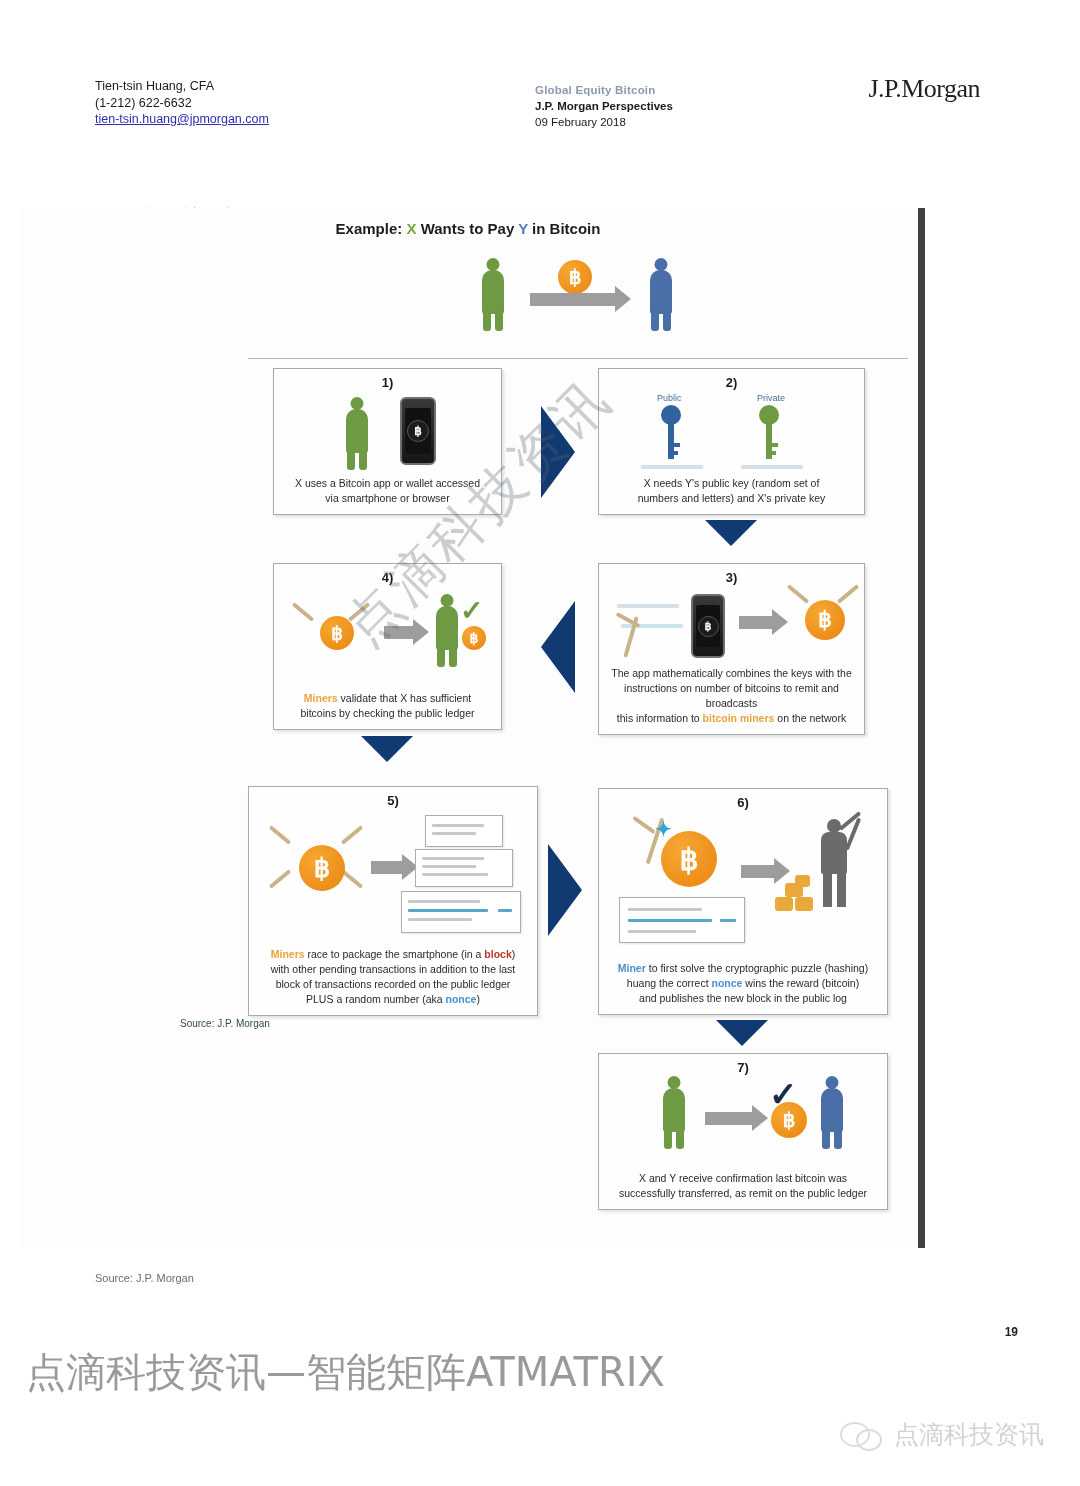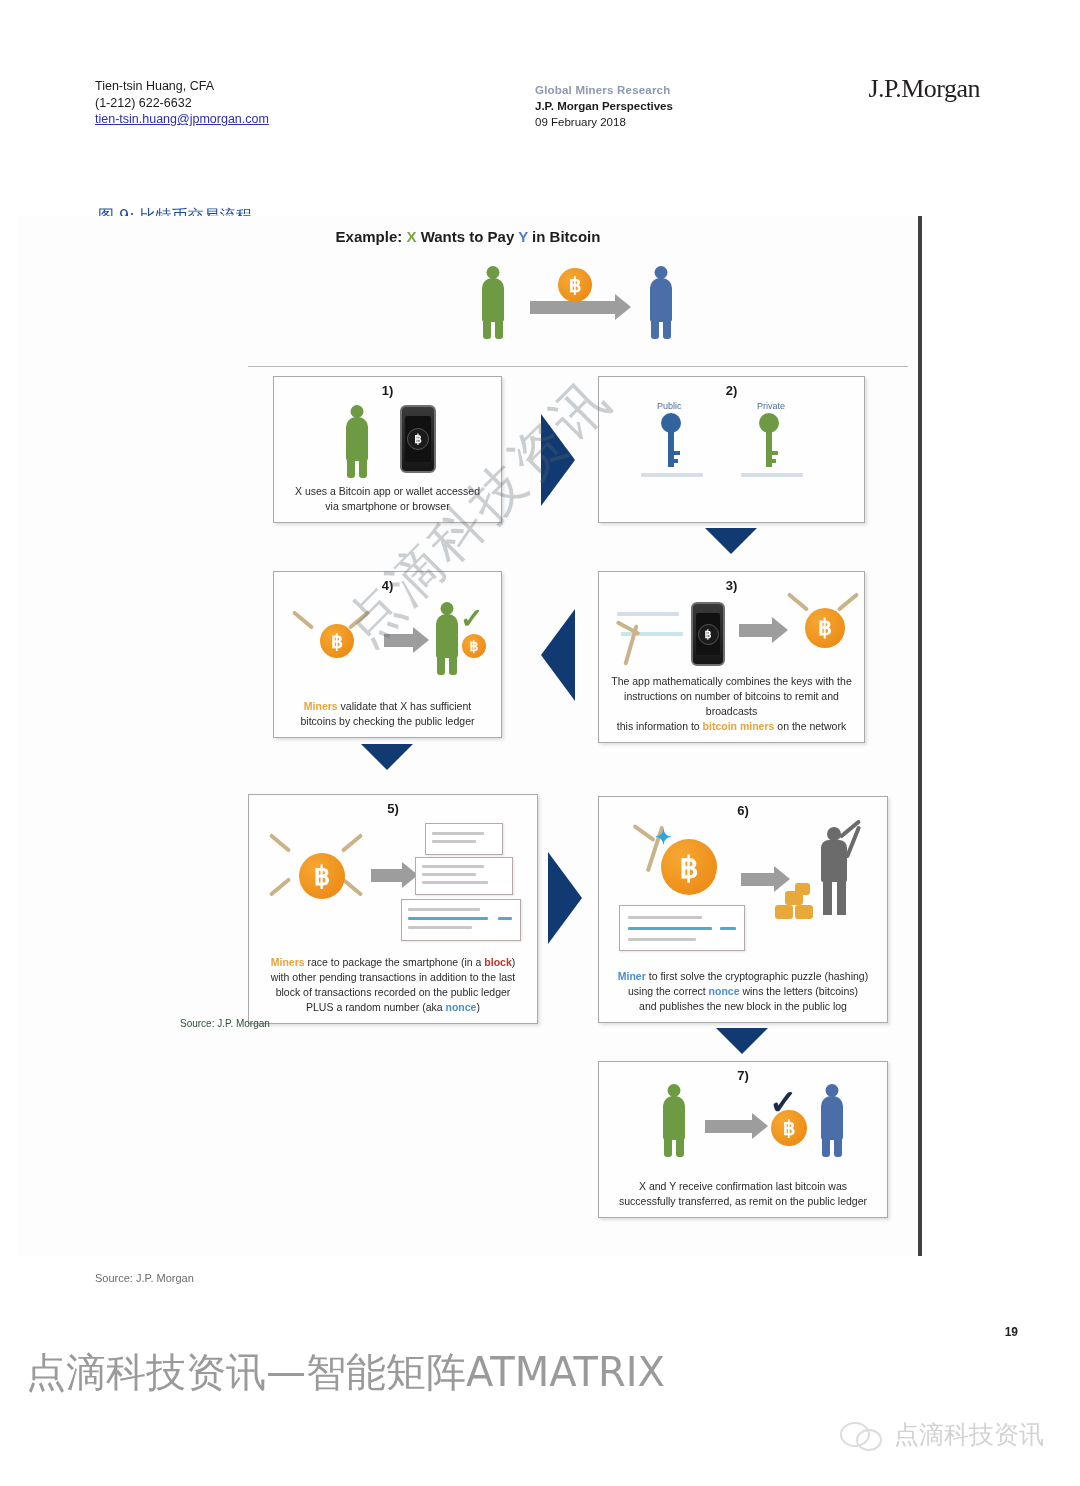--- a/index.html
+++ b/index.html
@@ -19,22 +19,22 @@
   .hdr-mid .ger{color:#8d99ae;font-weight:bold;letter-spacing:.2px;}
   .hdr-mid .perspectives{font-weight:bold;}
   .hdr-logo{position:absolute;right:100px;top:74px;font-family:"Liberation Serif",serif;
             font-size:26px;color:#231f20;letter-spacing:-0.5px;}
 
   
   .fig-title{position:absolute;left:98px;top:206px;font-size:16px;color:#1f4e9c;
              font-family:"DejaVu Sans",sans-serif;font-weight:500;}
 
   
-  .figure{position:absolute;left:18px;top:216px;width:900px;height:1040px;
-          background:#fdfdfd;border-right:4px solid #404040;}
+  .figure{position:absolute;left:18px;top:208px;width:900px;height:1040px;
+          background:#fdfdfd;border-right:7px solid #404040;}
   .fig-inner{position:absolute;inset:0;}
 
   .ex-title{position:absolute;left:0;right:0;top:12px;text-align:center;font-size:15px;
             font-weight:bold;color:#1d1d1d;}
   .ex-title .x{color:#7aa83a;}
   .ex-title .y{color:#4f7fbf;}
 
   
   .person{position:absolute;width:26px;height:72px;}
   .person .head{position:absolute;left:50%;transform:translateX(-50%);top:0;width:13px;height:13px;border-radius:50%;}
@@ -127,21 +127,21 @@
 
 <div class="page">
 
   <div class="hdr-left">
     <div>Tien-tsin Huang, CFA</div>
     <div>(1-212) 622-6632</div>
     <a href="#">tien-tsin.huang@jpmorgan.com</a>
   </div>
 
   <div class="hdr-mid">
-    <div class="ger">Global Miners Research</div>
+    <div class="ger">Global Equity Bitcoin</div>
     <div class="perspectives">J.P. Morgan Perspectives</div>
     <div>09 February 2018</div>
   </div>
 
   <div class="hdr-logo">J.P.Morgan</div>
 
   <div class="fig-title">图 9: 比特币交易流程</div>
 
   <div class="figure">
     <div class="fig-inner">
@@ -207,20 +207,24 @@
 
         <div class="key-label" style="left:158px;top:24px;">Private</div>
         <div class="key kgreen" style="left:160px;top:36px;">
           <div class="kh"></div>
             <div class="kst"></div>
             <div class="kb1"></div>
             <div class="kb2"></div>
         </div>
         <div class="hashline" style="left:142px;top:96px;width:62px;"></div>
 
+        <div class="cap">
+          <span>X needs Y's public key (random set of</span><br>
+          <span>numbers and letters) and X's private key</span>
+        </div>
       </div>
 
       <div class="tri tri-right" style="left:523px;top:198px;"></div>
 
       <div class="tri tri-down" style="left:687px;top:312px;"></div>
 
       <div class="box" style="left:580px;top:355px;width:265px;height:170px;">
         <div class="num">3)</div>
         <div class="hashline" style="left:18px;top:40px;width:62px;"></div>
         <div class="hashline" style="left:22px;top:60px;width:62px;background:#bfe0ea;"></div>
@@ -367,23 +371,23 @@
         <div class="gold" style="left:172px;top:86px;width:54px;height:40px;">
           <i style="left:4px;top:22px;width:18px;height:14px;"></i>
           <i style="left:24px;top:22px;width:18px;height:14px;"></i>
           <i style="left:14px;top:8px;width:18px;height:14px;"></i>
           <i style="left:24px;top:0px;width:15px;height:12px;"></i>
         </div>
 
         <div class="cap">
           <span class="hl-blue">Miner</span>
           <span>to first solve the cryptographic puzzle (hashing)</span><br>
-          <span>using the correct</span>
+          <span>huang the correct</span>
           <span class="hl-blue">nonce</span>
-          <span>wins the letters (bitcoins)</span><br>
+          <span>wins the reward (bitcoin)</span><br>
           <span>and publishes the new block in the public log</span>
         </div>
       </div>
 
       <div class="tri tri-down" style="left:698px;top:812px;"></div>
 
       <div class="box" style="left:580px;top:845px;width:288px;height:155px;">
         <div class="num">7)</div>
         <div class="person green" style="left:62px;top:22px;">
           <div class="head"></div>

